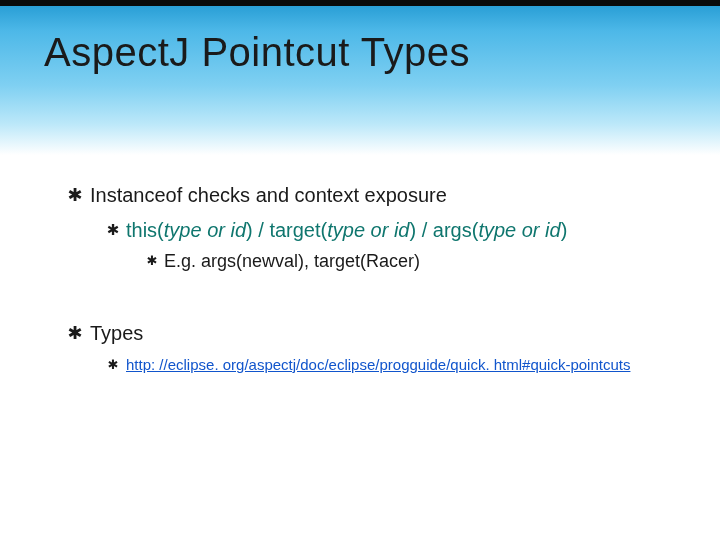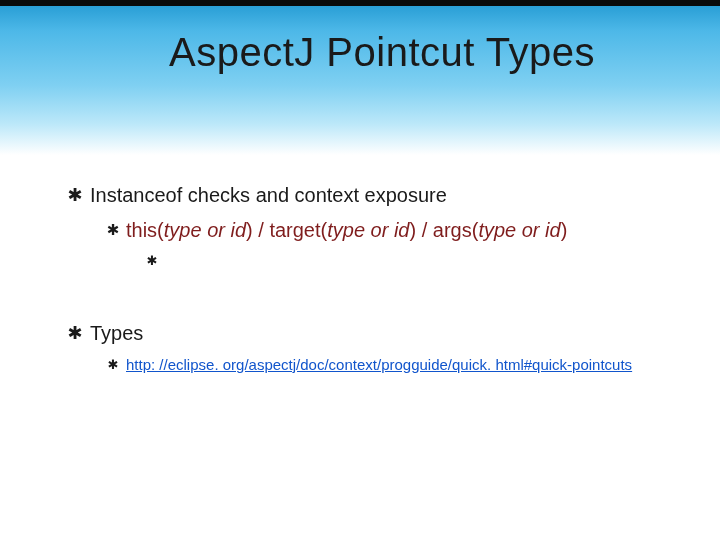--- a/index.html
+++ b/index.html
@@ -19,21 +19,21 @@
       #2a9fd6 4%,
       #4db8e8 20%,
       #7fd0f2 55%,
       #bce8f9 80%,
       #ffffff 100%);
   }
   .title {
     position: absolute;
     top: 30px;
     left: 0; right: 0;
-    text-align: center;
+    text-align: left;
     font-size: 40px;
     font-weight: 400;
     color: #1a1a1a;
     letter-spacing: 0.5px;
     padding-left: 44px;
   }
   .body {
     position: absolute;
     top: 180px;
     left: 60px;
@@ -66,21 +66,21 @@
   .lvl2 .bullet {
     width: 26px;
     color: #1a1a1a;
     font-size: 15px;
     line-height: 28px;
     text-align: center;
     flex-shrink: 0;
   }
   .lvl2 .text {
     font-size: 20px;
-    color: #7f1d1d;
+    color: #0f766e;
     line-height: 28px;
   }
   .lvl3 {
     display: flex;
     align-items: flex-start;
     margin-left: 80px;
     margin-bottom: 4px;
   }
   .lvl3 .bullet {
     width: 24px;
@@ -136,30 +136,31 @@
 
     <div class="lvl2">
       <div class="bullet">✱</div>
       <div class="text">
         <span>this(</span><span class="italic">type or id</span><span>) / target(</span><span class="italic">type or id</span><span>) / args(</span><span class="italic">type or id</span><span>)</span>
       </div>
     </div>
 
     <div class="lvl3">
       <div class="bullet">✱</div>
+      <div class="text">E.g. args(newval), target(Racer)</div>
     </div>
 
     <div class="gap"></div>
 
     <div class="lvl1">
       <div class="bullet">✱</div>
       <div class="text">Types</div>
     </div>
 
     <div class="lvl2b">
       <div class="bullet">✱</div>
       <div class="text">
-        <a class="link">http: //eclipse. org/aspectj/doc/context/progguide/quick. html#quick-pointcuts</a>
+        <a class="link">http: //eclipse. org/aspectj/doc/eclipse/progguide/quick. html#quick-pointcuts</a>
       </div>
     </div>
 
   </div>
 </div>
 
 </body></html>

